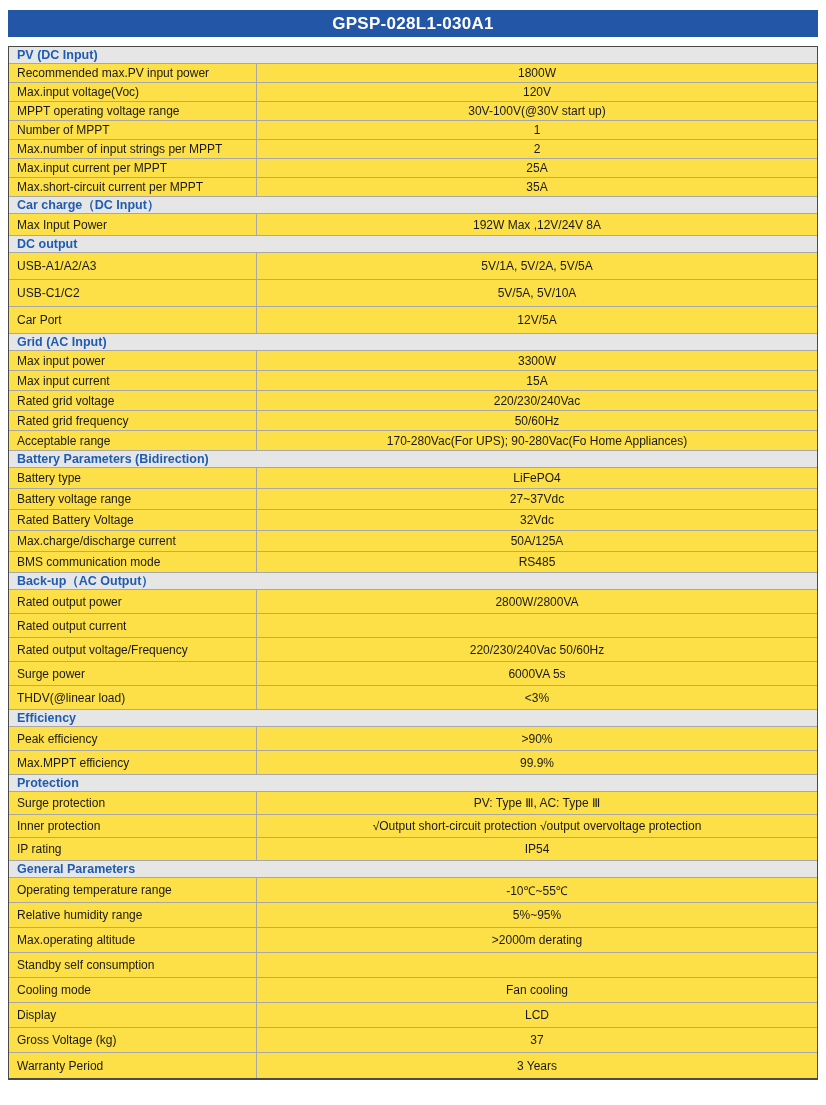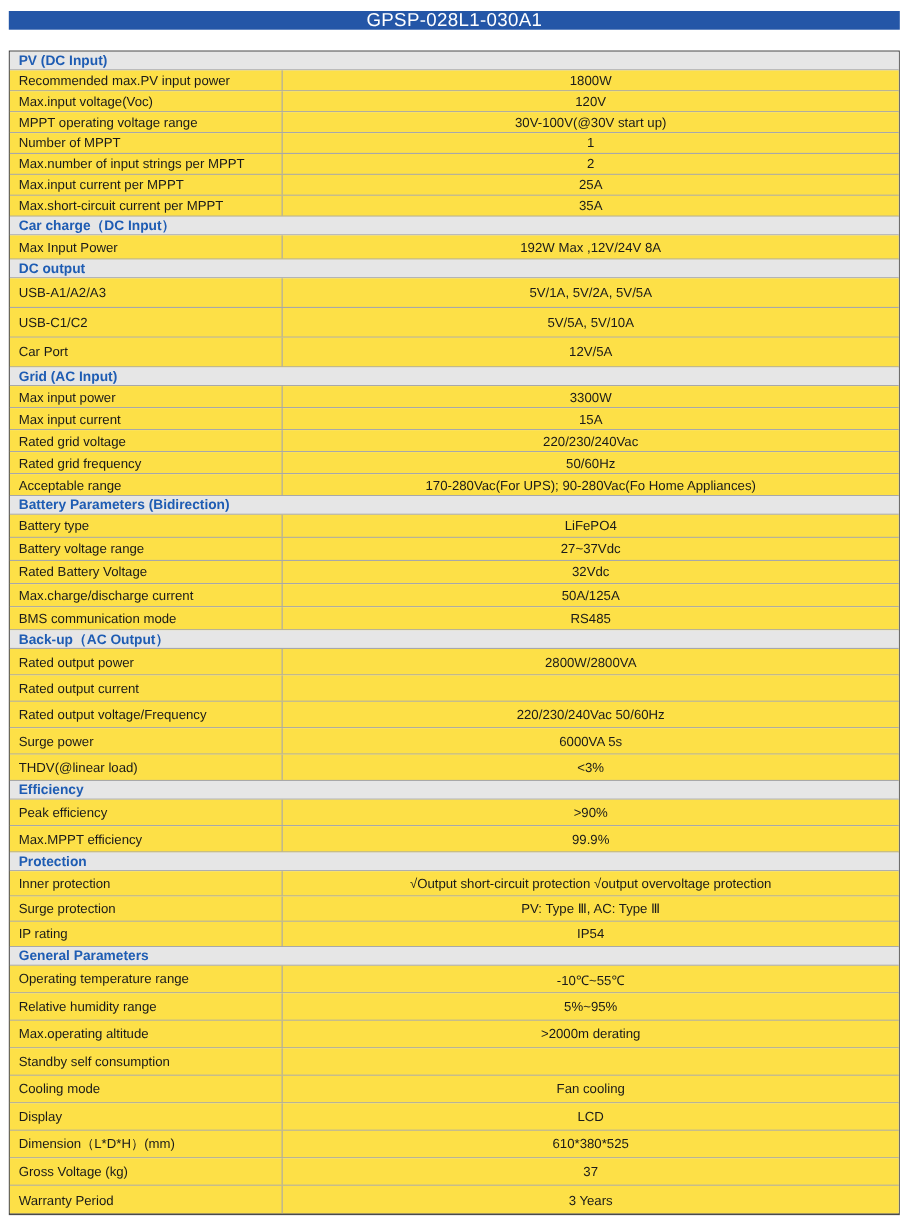--- a/index.html
+++ b/index.html
@@ -13,25 +13,25 @@
   }
   html,body{margin:0;padding:0;background:#ffffff;}
   .page{
     position:relative;
     width:826px;height:1105px;
     background:#ffffff;
     font-family:"Liberation Sans", sans-serif;
     overflow:hidden;
   }
   .title-bar{
-    position:absolute;left:8px;top:10px;width:810px;height:17px;
+    position:absolute;left:8px;top:10px;width:810px;height:27px;
     background:var(--title-bg);
     color:var(--title-text);
     display:flex;align-items:center;justify-content:center;
-    font-size:17px;font-weight:normal;letter-spacing:0.3px;
+    font-size:17px;font-weight:bold;letter-spacing:0.3px;
     box-sizing:border-box;
   }
   .spec-table{
     position:absolute;left:8px;top:46px;width:810px;
     border:1px solid var(--border-dark);
     border-bottom-width:2px;
     background:#ffffff;
     box-sizing:border-box;
   }
   .section-header{
@@ -213,28 +213,28 @@
           <div class="cell-value">&gt;90%</div>
         </div>
         <div class="row">
           <div class="cell-label">Max.MPPT efficiency</div>
           <div class="cell-value">99.9%</div>
         </div>
       </div>
       <div class="section sec7">
         <div class="section-header">Protection</div>
         <div class="row">
+          <div class="cell-label">Surge protection</div>
+          <div class="cell-value">PV: Type Ⅲ, AC: Type Ⅲ</div>
+        </div>
+        <div class="row">
           <div class="cell-label">Inner protection</div>
           <div class="cell-value">√Output short-circuit protection √output overvoltage protection</div>
         </div>
         <div class="row">
-          <div class="cell-label">Surge protection</div>
-          <div class="cell-value">PV: Type Ⅲ, AC: Type Ⅲ</div>
-        </div>
-        <div class="row">
           <div class="cell-label">IP rating</div>
           <div class="cell-value">IP54</div>
         </div>
       </div>
       <div class="section sec8">
         <div class="section-header">General Parameters</div>
         <div class="row">
           <div class="cell-label">Operating temperature range</div>
           <div class="cell-value">-10℃~55℃</div>
         </div>
@@ -249,24 +249,20 @@
         <div class="row">
           <div class="cell-label">Standby self consumption</div>
         </div>
         <div class="row">
           <div class="cell-label">Cooling mode</div>
           <div class="cell-value">Fan cooling</div>
         </div>
         <div class="row">
           <div class="cell-label">Display</div>
           <div class="cell-value">LCD</div>
-        </div>
-        <div class="row">
-          <div class="cell-label">Dimension（L*D*H）(mm)</div>
-          <div class="cell-value">610*380*525</div>
         </div>
         <div class="row">
           <div class="cell-label">Gross Voltage (kg)</div>
           <div class="cell-value">37</div>
         </div>
         <div class="row">
           <div class="cell-label">Warranty Period</div>
           <div class="cell-value">3 Years</div>
         </div>
       </div>

